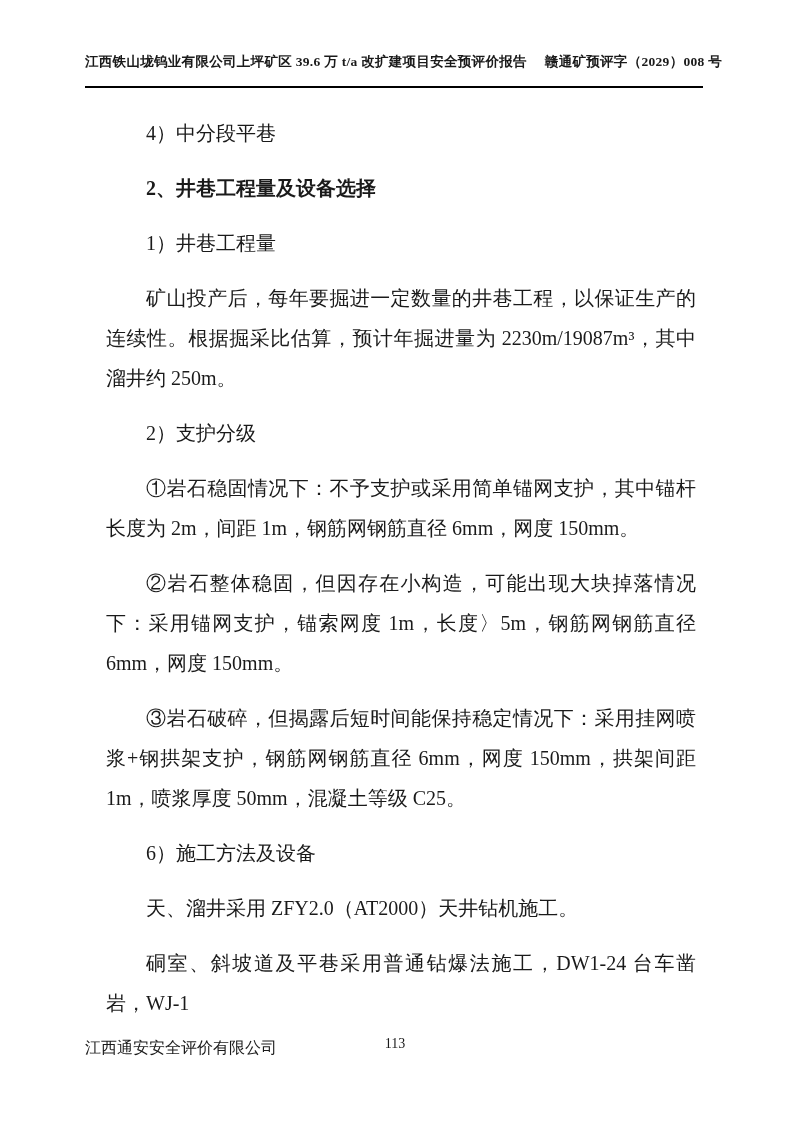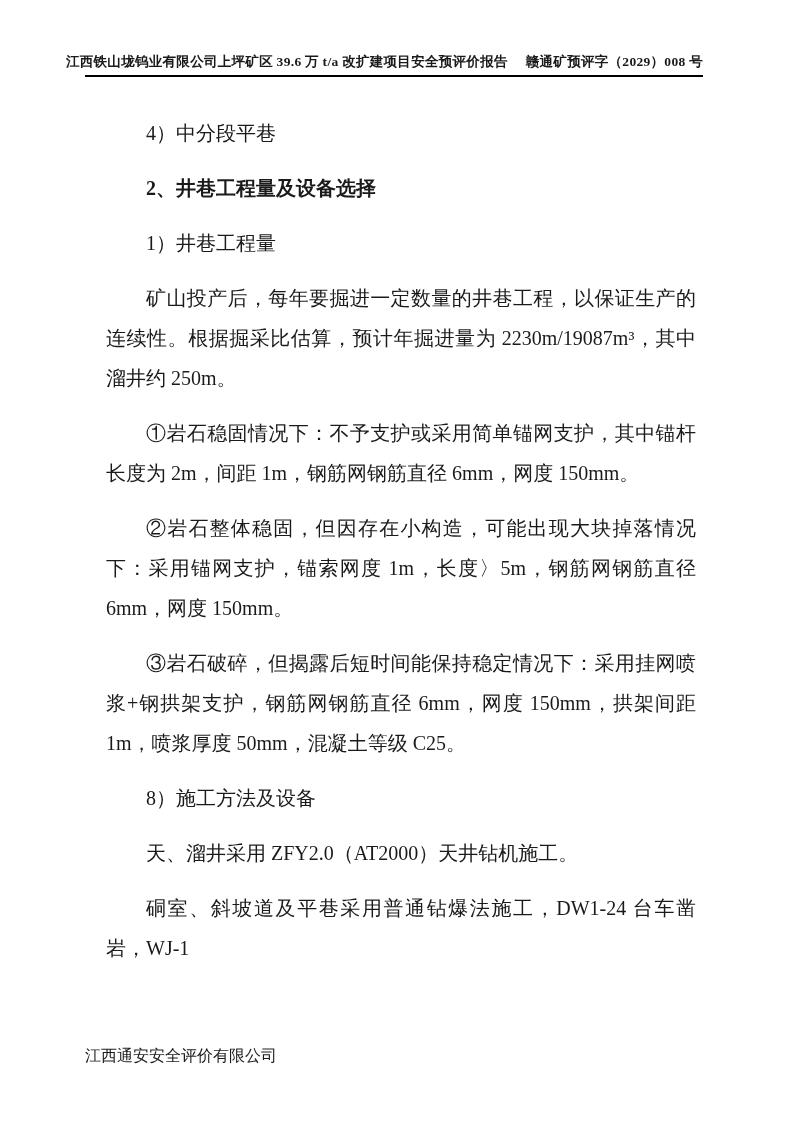--- a/index.html
+++ b/index.html
@@ -15,24 +15,24 @@
     overflow: hidden;
     font-family: "Liberation Serif", "DejaVu Serif", serif;
     color: #1a1a1a;
   }
   .header {
     position: absolute;
     left: 85px;
     width: 618px;
     top: 53px;
     display: flex;
-    justify-content: flex-end;
+    justify-content: flex-start;
     align-items: flex-end;
     border-bottom: 2px solid #000000;
-    padding-bottom: 4px;
+    padding-bottom: 15px;
     font-size: 13.5px;
     font-weight: 700;
     letter-spacing: 0.3px;
     white-space: nowrap;
   }
   .header .h-left { margin-right: 18px; }
   .content {
     position: absolute;
     left: 91px;
     top: 98px;
@@ -51,21 +51,21 @@
   .footer {
     position: absolute;
     left: 85px;
     width: 620px;
     top: 1036px;
     height: 24px;
   }
   .footer .f-company {
     position: absolute;
     left: 0;
-    top: 10px;
+    top: 2px;
     font-size: 16px;
   }
   .footer .f-pageno {
     position: absolute;
     left: 0;
     width: 100%;
     text-align: center;
     top: 0;
     font-size: 14px;
   }
@@ -78,25 +78,27 @@
   <div class="header">
     <span class="h-left">江西铁山垅钨业有限公司上坪矿区 39.6 万 t/a 改扩建项目安全预评价报告</span>
     <span class="h-right">赣通矿预评字（2029）008 号</span>
   </div>
 
   <div class="content">
       <p class="">4）中分段平巷</p>
       <p class="bold">2、井巷工程量及设备选择</p>
       <p class="">1）井巷工程量</p>
       <p class="">矿山投产后，每年要掘进一定数量的井巷工程，以保证生产的连续性。根据掘采比估算，预计年掘进量为 2230m/19087m³，其中溜井约 250m。</p>
+      <p class="">2）支护分级</p>
       <p class="">①岩石稳固情况下：不予支护或采用简单锚网支护，其中锚杆长度为 2m，间距 1m，钢筋网钢筋直径 6mm，网度 150mm。</p>
       <p class="">②岩石整体稳固，但因存在小构造，可能出现大块掉落情况下：采用锚网支护，锚索网度 1m，长度〉5m，钢筋网钢筋直径 6mm，网度 150mm。</p>
       <p class="">③岩石破碎，但揭露后短时间能保持稳定情况下：采用挂网喷浆+钢拱架支护，钢筋网钢筋直径 6mm，网度 150mm，拱架间距 1m，喷浆厚度 50mm，混凝土等级 C25。</p>
-      <p class="">8）施工方法及设备</p>
+      <p class="">6）施工方法及设备</p>
       <p class="">天、溜井采用 ZFY2.0（AT2000）天井钻机施工。</p>
       <p class="">硐室、斜坡道及平巷采用普通钻爆法施工，DW1-24 台车凿岩，WJ-1</p>
     </div>
 
   <div class="footer">
     <span class="f-company">江西通安安全评价有限公司</span>
+    <span class="f-pageno">113</span>
   </div>
 
 </div>
 
 </body></html>

